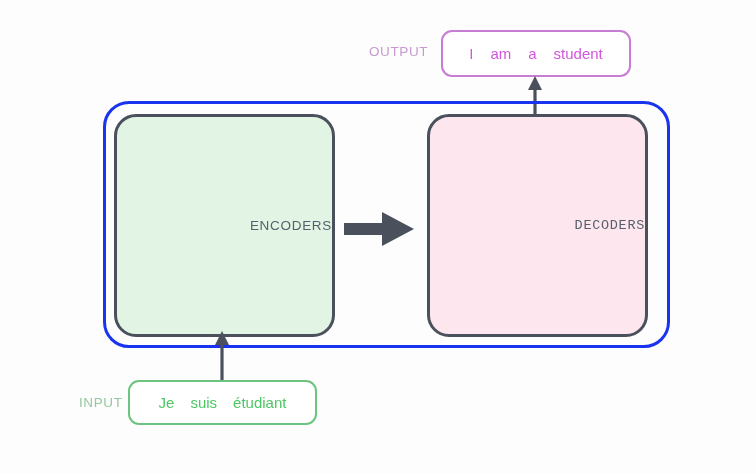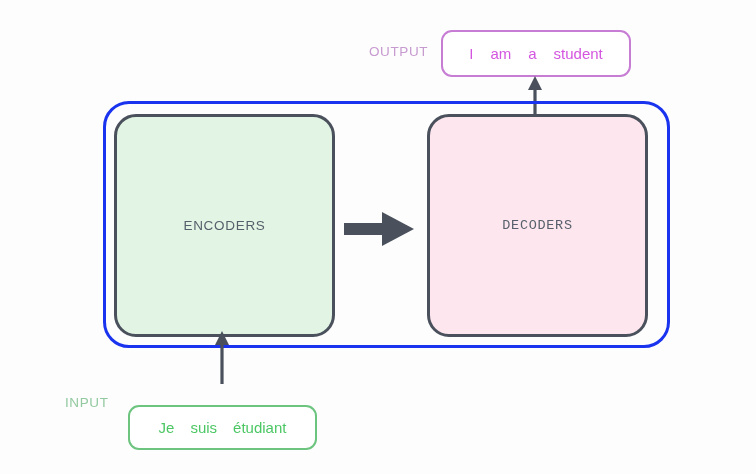--- a/index.html
+++ b/index.html
@@ -65,21 +65,21 @@
   }
 
   
   .stack-box {
     position: absolute;
     box-sizing: border-box;
     border: 3px solid #4a515c;
     border-radius: 22px;
     display: flex;
     align-items: center;
-    justify-content: center;
+    justify-content: flex-end;
   }
   #encoders-box {
     left: 114px;
     top: 114px;
     width: 221px;
     height: 223px;
     background: #e2f5e4;
   }
   #decoders-box {
     left: 427px;
@@ -117,42 +117,41 @@
     position: absolute;
     left: 521px;
     top: 76px;
     width: 28px;
     height: 43px;
   }
 
   
   #input-label {
     position: absolute;
-    left: 65px;
+    left: 79px;
     top: 395px;
     font-size: 13.5px;
     letter-spacing: 0.6px;
     color: #93c9a0;
     white-space: nowrap;
   }
   #input-box {
     position: absolute;
     left: 128px;
     top: 380px;
     width: 189px;
     height: 45px;
     box-sizing: border-box;
     border: 2.4px solid #6cc47f;
     border-radius: 11px;
     background: #ffffff;
     display: flex;
     align-items: center;
     justify-content: center;
     gap: 16px;
-    margin-top: 25px;
   }
   #input-box .tok {
     font-size: 15px;
     color: #4cc764;
     white-space: nowrap;
   }
 </style>
 </head>
 <body>
 

